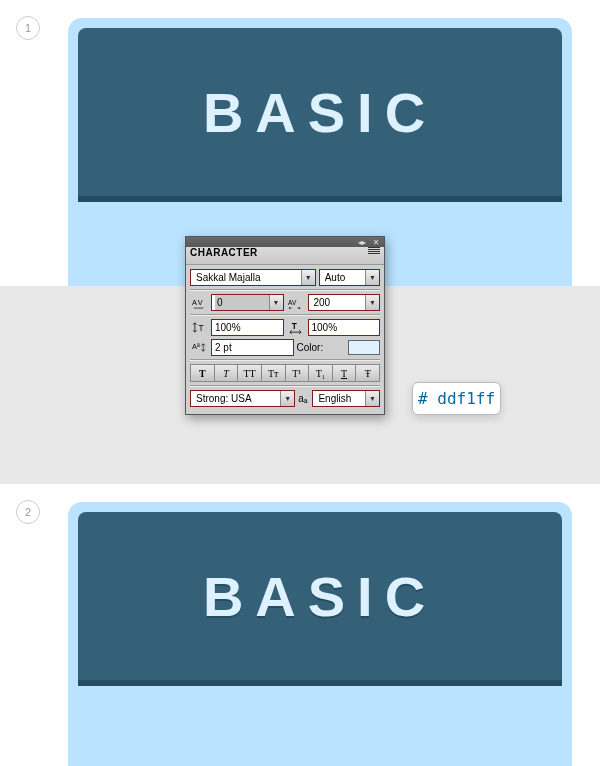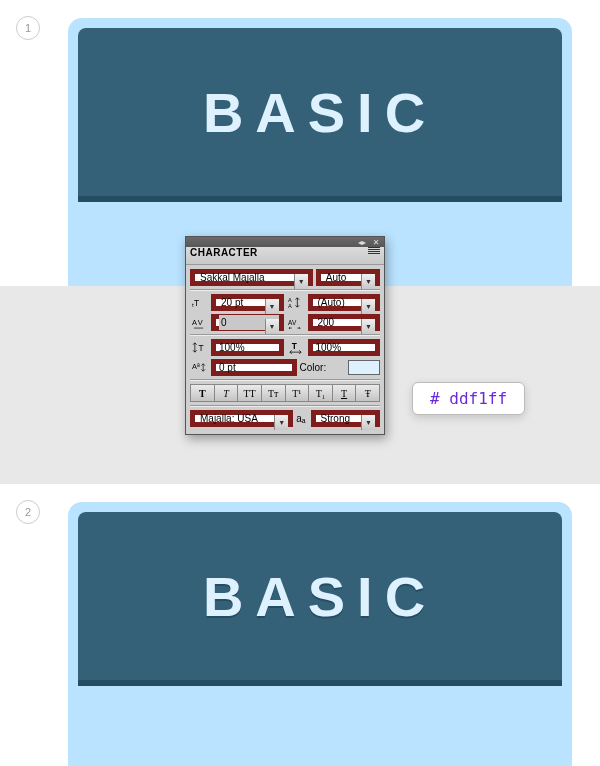--- a/index.html
+++ b/index.html
@@ -69,21 +69,21 @@
     padding: 0 4px;
   }
   .panel-tab .tabname { font-size: 10px; font-weight: bold; letter-spacing: 0.5px;}
   .menu-lines { width: 12px; display:flex; flex-direction:column; gap:1px; cursor:pointer;}
   .menu-lines span { height:1px; background:#333; display:block;}
 
   .panel-body { padding: 4px; }
   .row { display: flex; gap: 3px; margin-bottom: 3px; align-items: center;}
   .sep { height: 1px; background: #999; margin: 2px 0 4px 0; box-shadow: 0 1px 0 #eee;}
   .combo, .field {
-    height: 17px; background: #fff; border: 5px solid #7f1d1d;
+    height: 17px; background: #fff; border: 1px solid #7f1d1d;
     display: flex; align-items: center; position: relative;
     font-size: 10px; padding-left: 3px;
   }
   .combo.grey .val { background: #c8c8c8; }
   .combo .arrow, .arrow-btn {
     width: 14px; height: 15px;
     background: linear-gradient(#f0f0f0,#c8c8c8);
     border-left: 1px solid #888;
     display: flex; align-items: center; justify-content: center;
     position: absolute; right: 0; top: 0;
@@ -112,24 +112,24 @@
     width: 32px; height: 15px; border: 1px solid #666; background: #ddf1ff; cursor:pointer;
   }
   .lbl { font-size: 10px; padding-right: 2px;}
 
   .hex-callout {
     position: absolute;
     left: 412px; top: 382px;
     background: #fff;
     border: 1px solid #bbb;
     border-radius: 6px;
-    padding: 6px 17px;
+    padding: 6px 5px;
     font-family: monospace;
     font-size: 16px;
-    color: #6d28d9;
+    color: #0369a1;
     box-shadow: 0 3px 8px rgba(0,0,0,0.15);
     z-index: 9;
   }
 </style>
 </head>
 <body>
 
 <div class="step-section step-1">
   <div class="step-badge">
       <span>1</span>
@@ -166,42 +166,20 @@
           <div class="arrow">▼</div>
       </div>
       <div class="combo" style="flex:1.4">
         <span class="val">Auto</span>
           <div class="arrow">▼</div>
       </div>
     </div>
 
     <div class="sep"></div>
 
-    <div class="row">
-      <div class="icon-cell">
-          <svg class="icon-svg" viewBox="0 0 16 14">
-            <text x="0" y="11" font-size="9">ₜT</text>
-          </svg>
-        </div>
-      <div class="combo" style="flex:1">
-        <span class="val">20 pt</span>
-          <div class="arrow">▼</div>
-      </div>
-      <div class="icon-cell">
-          <svg class="icon-svg" viewBox="0 0 16 14">
-            <text x="0" y="6" font-size="6">A</text>
-            <text x="0" y="13" font-size="6">A</text>
-            <path d="M10 2 L10 12 M8 4 L10 2 L12 4 M8 10 L10 12 L12 10" stroke="#000" fill="none" stroke-width="0.8"></path>
-          </svg>
-        </div>
-      <div class="combo" style="flex:1">
-        <span class="val">(Auto)</span>
-          <div class="arrow">▼</div>
-      </div>
-    </div>
 
     <div class="row">
       <div class="icon-cell">
           <svg class="icon-svg" viewBox="0 0 16 14">
             <text x="0" y="10" font-size="8">A</text>
             <text x="6" y="10" font-size="8">V</text>
             <path d="M2 13 L12 13" stroke="#000" stroke-width="0.7"></path>
           </svg>
         </div>
       <div class="combo grey" style="flex:1">
@@ -244,21 +222,21 @@
     </div>
 
     <div class="row">
       <div class="icon-cell">
           <svg class="icon-svg" viewBox="0 0 16 14">
             <text x="0" y="9" font-size="8">Aª</text>
             <path d="M12 3 L12 11 M10 5 L12 3 L14 5 M10 9 L12 11 L14 9" stroke="#000" fill="none" stroke-width="0.7"></path>
           </svg>
         </div>
       <div class="field" style="flex:1">
-        <span>0 pt</span>
+        <span>2 pt</span>
       </div>
       <span class="lbl" style="flex:0.6; ">Color:</span>
       <div class="color-swatch" title="#ddf1ff"></div>
     </div>
 
     <div class="sep"></div>
 
     <div class="btn-row">
       <div class="tbtn" style="font-weight:bold">T</div>
       <div class="tbtn" style="font-style:italic">T</div>
@@ -267,26 +245,26 @@
       <div class="tbtn">T¹</div>
       <div class="tbtn">T₁</div>
       <div class="tbtn" style="text-decoration:underline">T</div>
       <div class="tbtn">Ŧ</div>
     </div>
 
     <div class="sep"></div>
 
     <div class="row">
       <div class="combo" style="flex:1.6">
-        <span class="val">Majalla: USA</span>
+        <span class="val">Strong: USA</span>
           <div class="arrow">▼</div>
       </div>
       <span class="lbl">aₐ</span>
       <div class="combo" style="flex:1">
-        <span class="val">Strong</span>
+        <span class="val">English</span>
           <div class="arrow">▼</div>
       </div>
     </div>
 
   </div>
 </div>
 
 <div class="hex-callout">
   <span># ddf1ff</span>
 </div>

